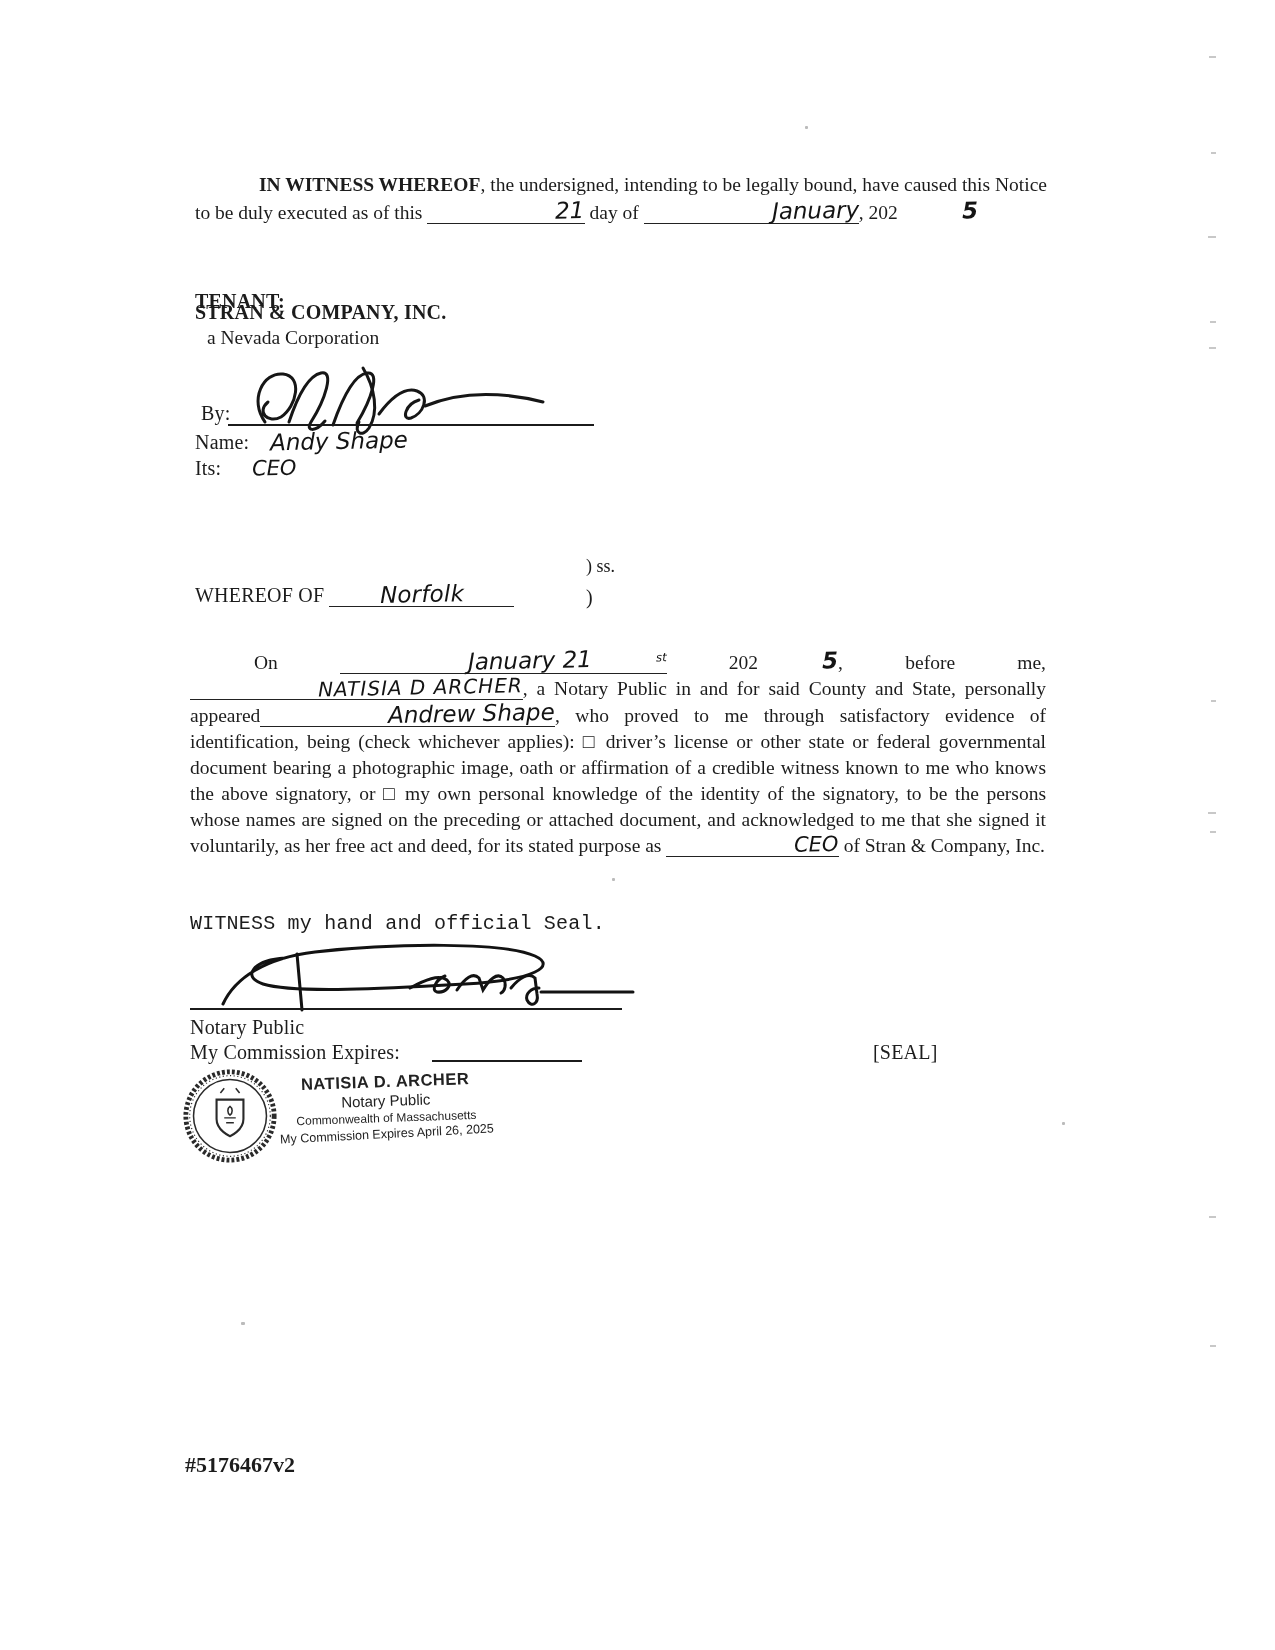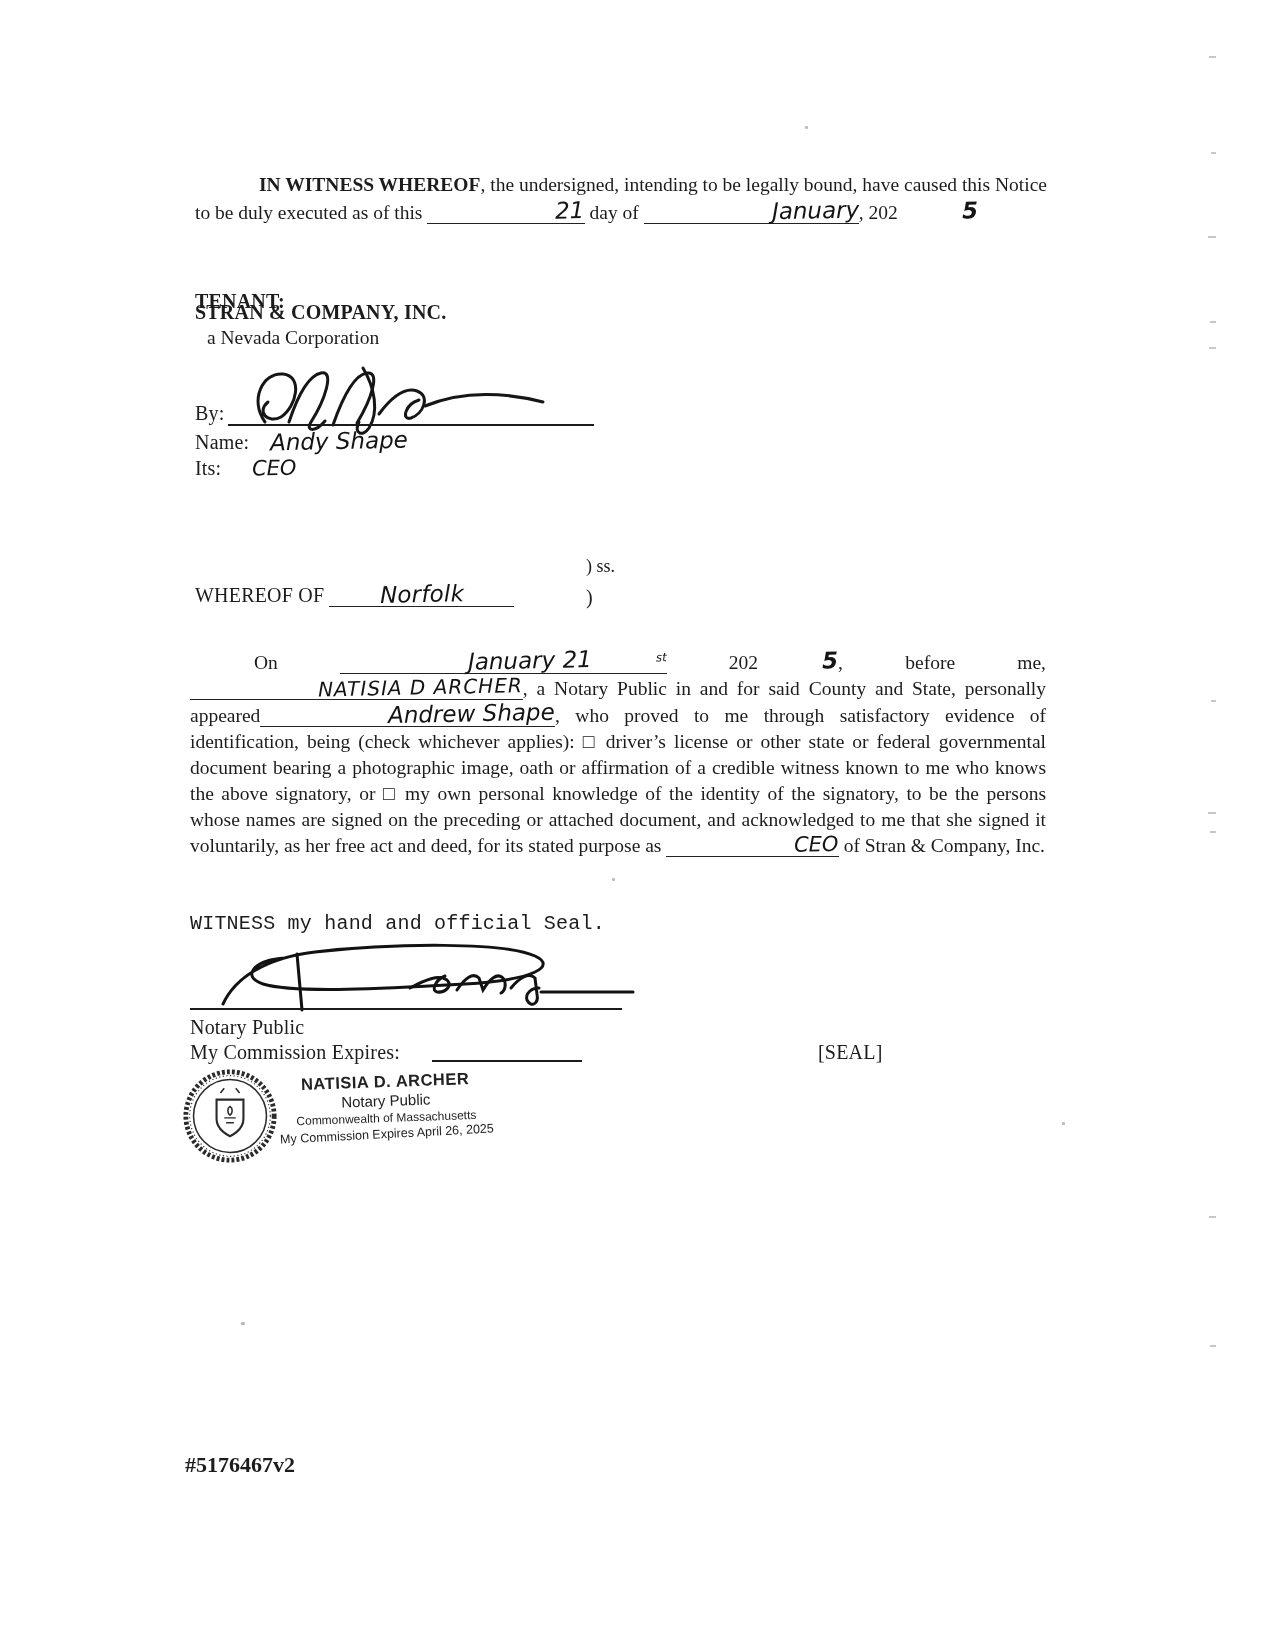--- a/index.html
+++ b/index.html
@@ -62,21 +62,21 @@
         <path d="M22,60 C6,38 20,10 40,12 C60,14 54,44 38,55 C25,62 13,50 25,40"></path>
         <path d="M46,60 C54,36 64,14 78,11 C92,8 82,38 68,60 C62,69 72,71 82,59"></path>
         <path d="M90,63 C98,40 110,13 124,11 C138,9 128,38 114,61"></path>
         <path d="M120,6 C132,26 136,50 126,66 C120,75 110,72 116,60"></path>
         <path d="M136,52 C148,36 162,25 174,29 C188,34 180,52 168,56 C158,59 162,42 176,38"></path>
         <path d="M182,44 C220,28 260,30 300,40"></path>
       </g>
     </svg>
   </div>
 
-  <div class="abs caps-line" style="left:195px;top:402px;">By:</div>
+  <div class="abs caps-line" style="left:201px;top:402px;">By:</div>
   <div class="rule" style="left:228px;top:424px;width:366px;height:2px;"></div>
 
   <div class="abs caps-line" style="left:195px;top:431px;">Name:</div>
   <div class="abs hw hw-lg" style="left:270px;top:428px;">Andy Shape</div>
 
   <div class="abs caps-line" style="left:195px;top:457px;">Its:</div>
   <div class="abs hw hw-md" style="left:252px;top:456px;">CEO</div>
 
   <div class="abs" style="left:586px;top:556px;font-size:18px;">) ss.</div>
   <div class="abs caps-line" style="left:195px;top:582px;">
@@ -102,21 +102,21 @@
         <path d="M306,46 C314,36 324,30 330,36 L332,52 C334,62 326,66 322,58 C320,52 326,46 334,46"></path>
         <path d="M336,50 L428,50"></path>
       </g>
     </svg>
   </div>
   <div class="rule" style="left:190px;top:1008px;width:432px;height:2.4px;"></div>
 
   <div class="abs caps-line" style="left:190px;top:1016px;">Notary Public</div>
   <div class="abs caps-line" style="left:190px;top:1041px;">My Commission Expires:</div>
   <div class="rule" style="left:432px;top:1060px;width:150px;height:1.8px;"></div>
-  <div class="abs caps-line" style="left:818px;top:1041px;font-family:Liberation Serif, serif;">[SEAL]</div>
+  <div class="abs caps-line" style="left:873px;top:1041px;font-family:Liberation Serif, serif;">[SEAL]</div>
 
   <div class="abs" style="left:182px;top:1068px;">
     <svg width="96" height="96" viewBox="0 0 100 100">
       <g fill="none" stroke="#2a2a2a">
         <circle cx="50" cy="50" r="46" stroke-width="5" stroke-dasharray="3 2.2"></circle>
         <circle cx="50" cy="50" r="38" stroke-width="1.6"></circle>
         <circle cx="50" cy="50" r="42" stroke-width="1.2" stroke-dasharray="1.2 2.6"></circle>
         <path d="M36,33 h28 v20 c0,12 -14,18 -14,18 c0,0 -14,-6 -14,-18 z" stroke-width="2.2"></path>
         <path d="M50,40 c-3,2 -3,7 0,9 c3,-2 3,-7 0,-9 z" stroke-width="1.6"></path>
         <path d="M44,52 l12,0 M46,57 l8,0" stroke-width="1.4"></path>

